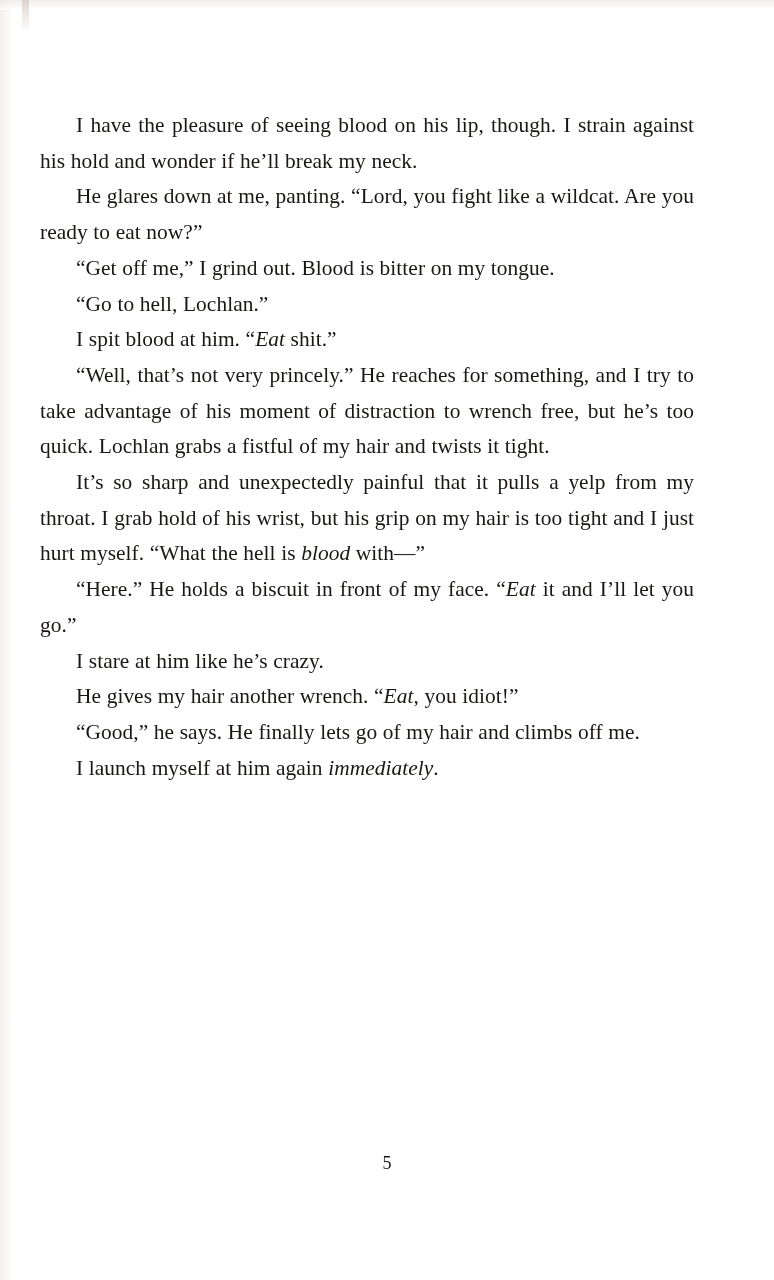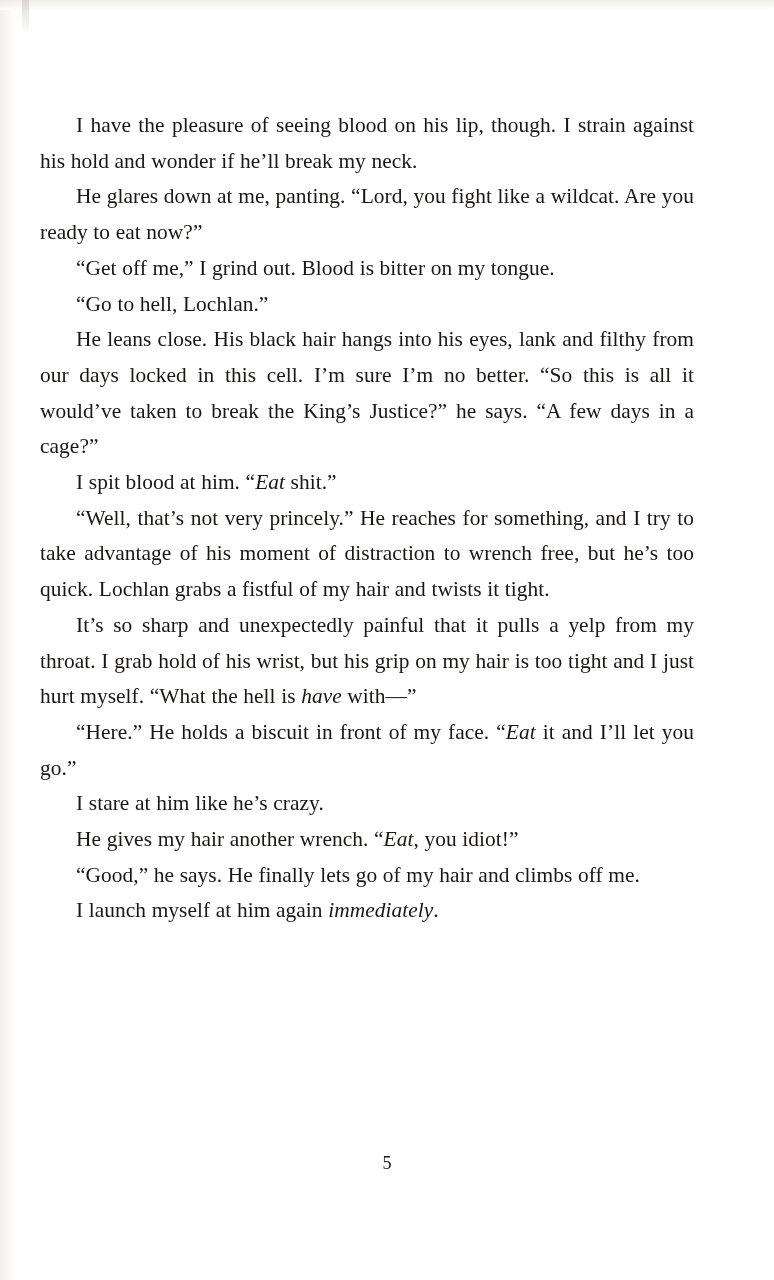--- a/index.html
+++ b/index.html
@@ -78,24 +78,23 @@
 <div class="page-edge-left"></div>
 <div class="page-edge-top"></div>
 <div class="scan-mark"></div>
 
 <div class="page">
   <div class="body-text">
     <p>I have the pleasure of seeing blood on his lip, though. I strain against his hold and wonder if he’ll break my neck.</p>
     <p>He glares down at me, panting. “Lord, you fight like a wildcat. Are you ready to eat now?”</p>
     <p>“Get off me,” I grind out. Blood is bitter on my tongue.</p>
     <p>“Go to hell, Lochlan.”</p>
-    <p>He leans close. His black hair hangs into his eyes, lank and filthy from our days locked in this cell. I’m sure I’m no better. “So this is all it would’ve taken to break the King’s Justice?” he says. “A few days in a cage?”</p>
     <p>I spit blood at him. “<em>Eat</em> shit.”</p>
     <p>“Well, that’s not very princely.” He reaches for something, and I try to take advantage of his moment of distraction to wrench free, but he’s too quick. Lochlan grabs a fistful of my hair and twists it tight.</p>
-    <p>It’s so sharp and unexpectedly painful that it pulls a yelp from my throat. I grab hold of his wrist, but his grip on my hair is too tight and I just hurt myself. “What the hell is <em>have</em> with—”</p>
+    <p>It’s so sharp and unexpectedly painful that it pulls a yelp from my throat. I grab hold of his wrist, but his grip on my hair is too tight and I just hurt myself. “What the hell is <em>blood</em> with—”</p>
     <p>“Here.” He holds a biscuit in front of my face. “<em>Eat</em> it and I’ll let you go.”</p>
     <p>I stare at him like he’s crazy.</p>
     <p>He gives my hair another wrench. “<em>Eat</em>, you idiot!”</p>
     <p>“Good,” he says. He finally lets go of my hair and climbs off me.</p>
     <p>I launch myself at him again <em>immediately</em>.</p>
   </div>
 </div>
 
 <div class="folio">5</div>
 

